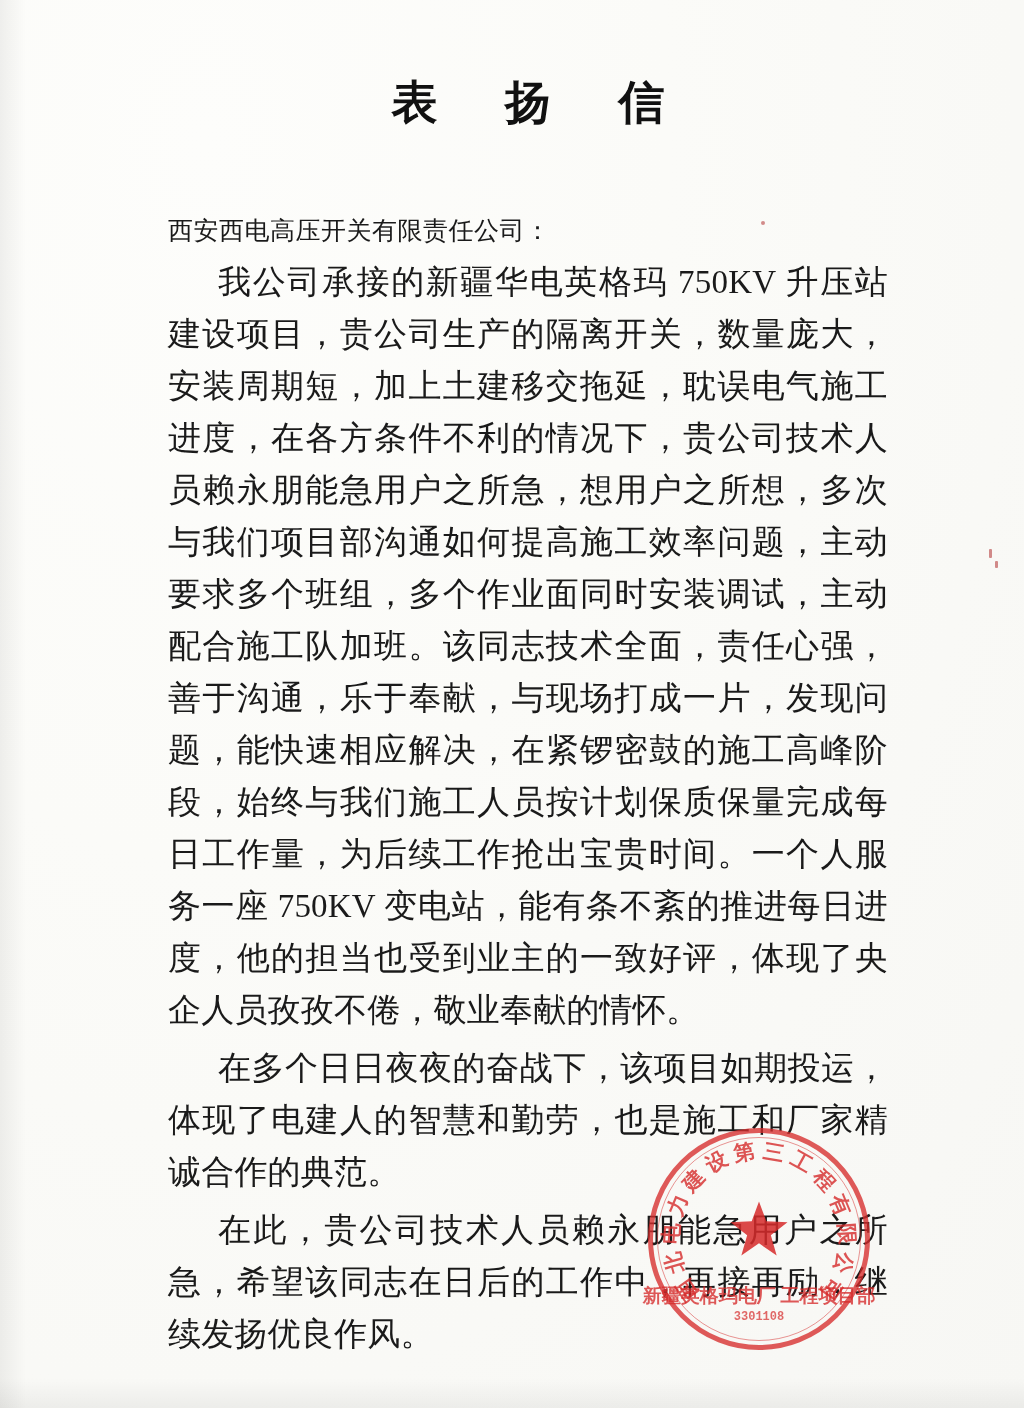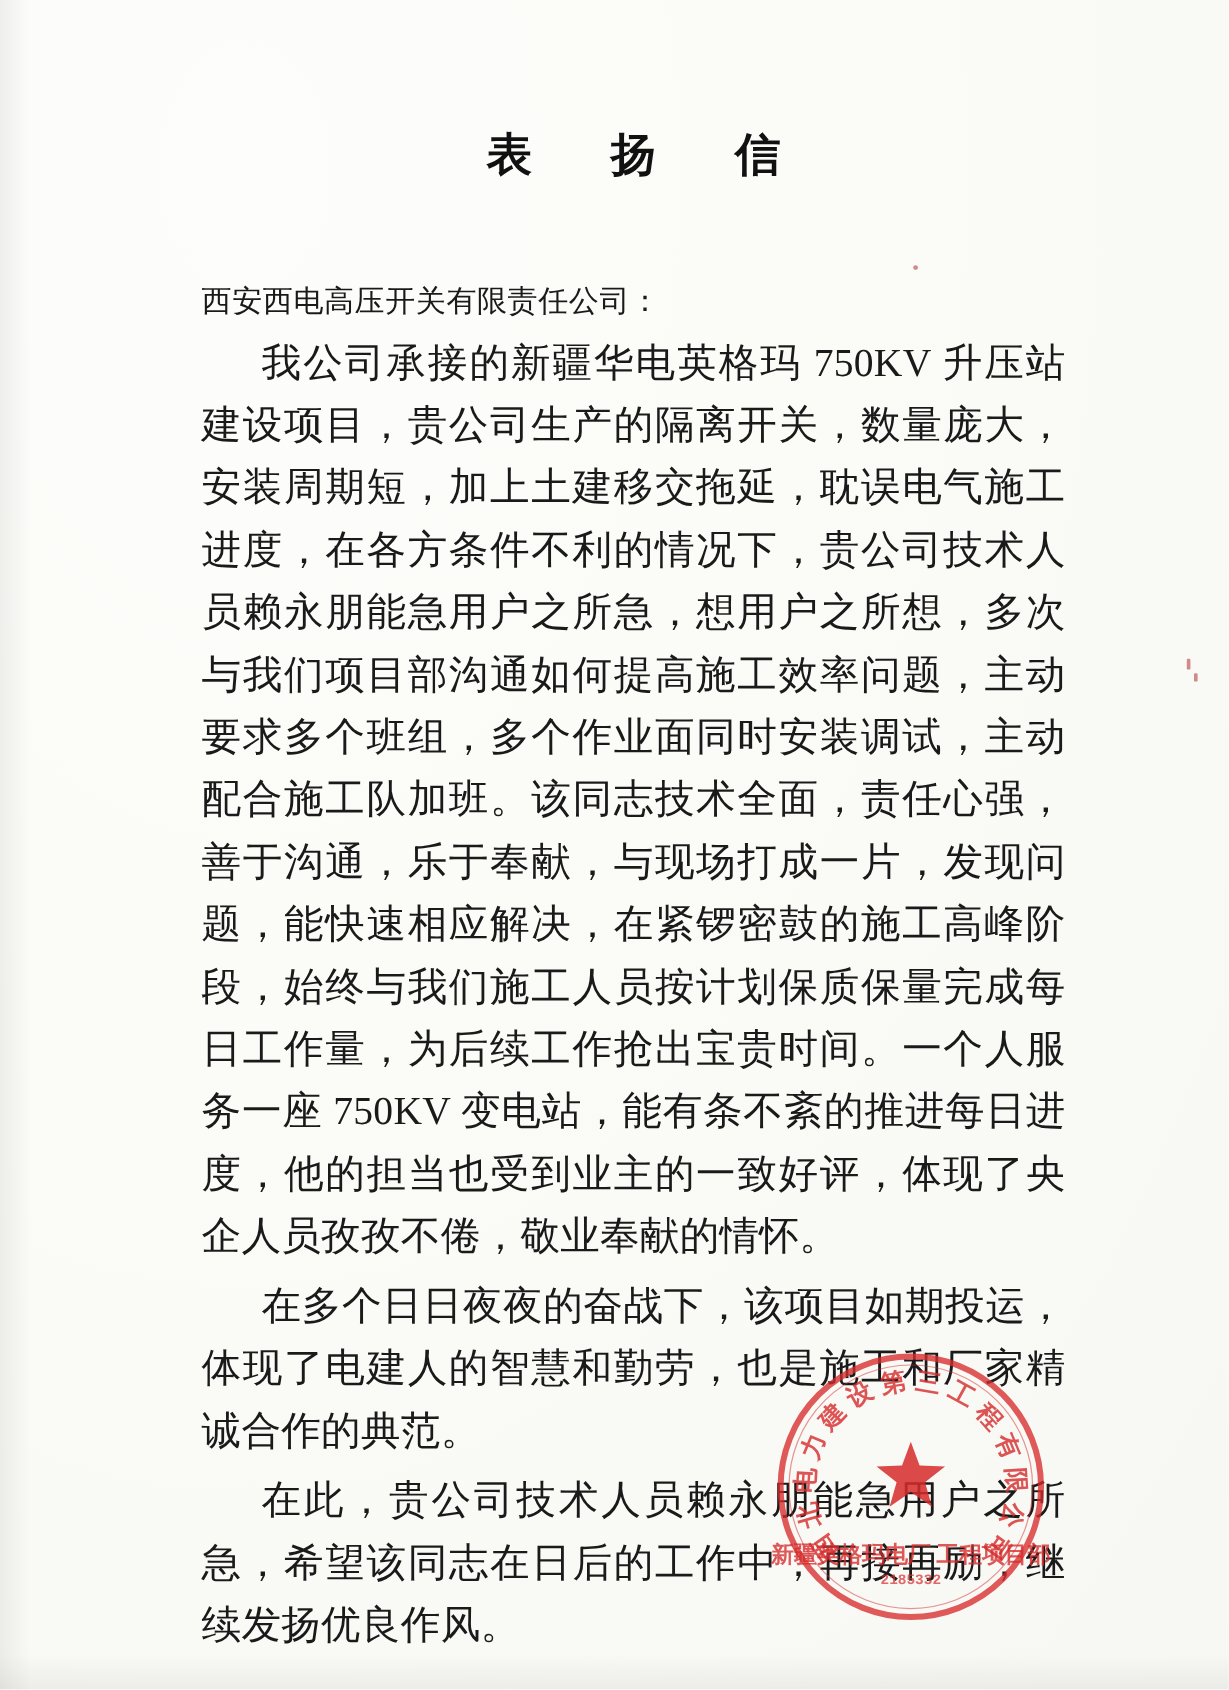--- a/index.html
+++ b/index.html
@@ -44,25 +44,25 @@
 
   #content {
     position: absolute;
     left: 168px;
     top: 0;
     width: 720px;
   }
 
   .doc-title {
     text-align: center;
-    font-size: 38px;
+    font-size: 46px;
     font-weight: bold;
     letter-spacing: 28px;
     text-indent: 28px;
-    margin-top: 104px;
+    margin-top: 72px;
     margin-bottom: 0;
     font-family: "Liberation Serif", "DejaVu Serif", serif;
     color: #111;
   }
 
   .salutation {
     margin-top: 78px;
     font-size: 25px;
     line-height: 1.5;
     letter-spacing: 0.5px;
@@ -217,20 +217,20 @@
         <span style="transform: rotate(35deg) translate(88px) rotate(90deg) translate(-50%, -50%);">司</span>
       </div>
 
     <div class="star">
       <svg viewBox="0 0 100 100" aria-hidden="true">
         <polygon fill="currentColor" points="50,4 61.8,35.9 96,37.3 69.1,58.4 78.5,91.3 50,71.5 21.5,91.3 30.9,58.4 4,37.3 38.2,35.9"></polygon>
       </svg>
     </div>
 
     <div class="seal-sub">新疆英格玛电厂 工程项目部</div>
-    <div class="seal-code">2185332</div>
+    <div class="seal-code">3301108</div>
   </div>
 
   <span class="speck" style="left:761px; top:221px; width:4px; height:4px;"></span>
   <span class="speck" style="left:989px; top:549px; width:3px; height:9px; border-radius:1px;"></span>
   <span class="speck" style="left:995px; top:561px; width:3px; height:7px; border-radius:1px;"></span>
 
 </div>
 
 </body></html>

